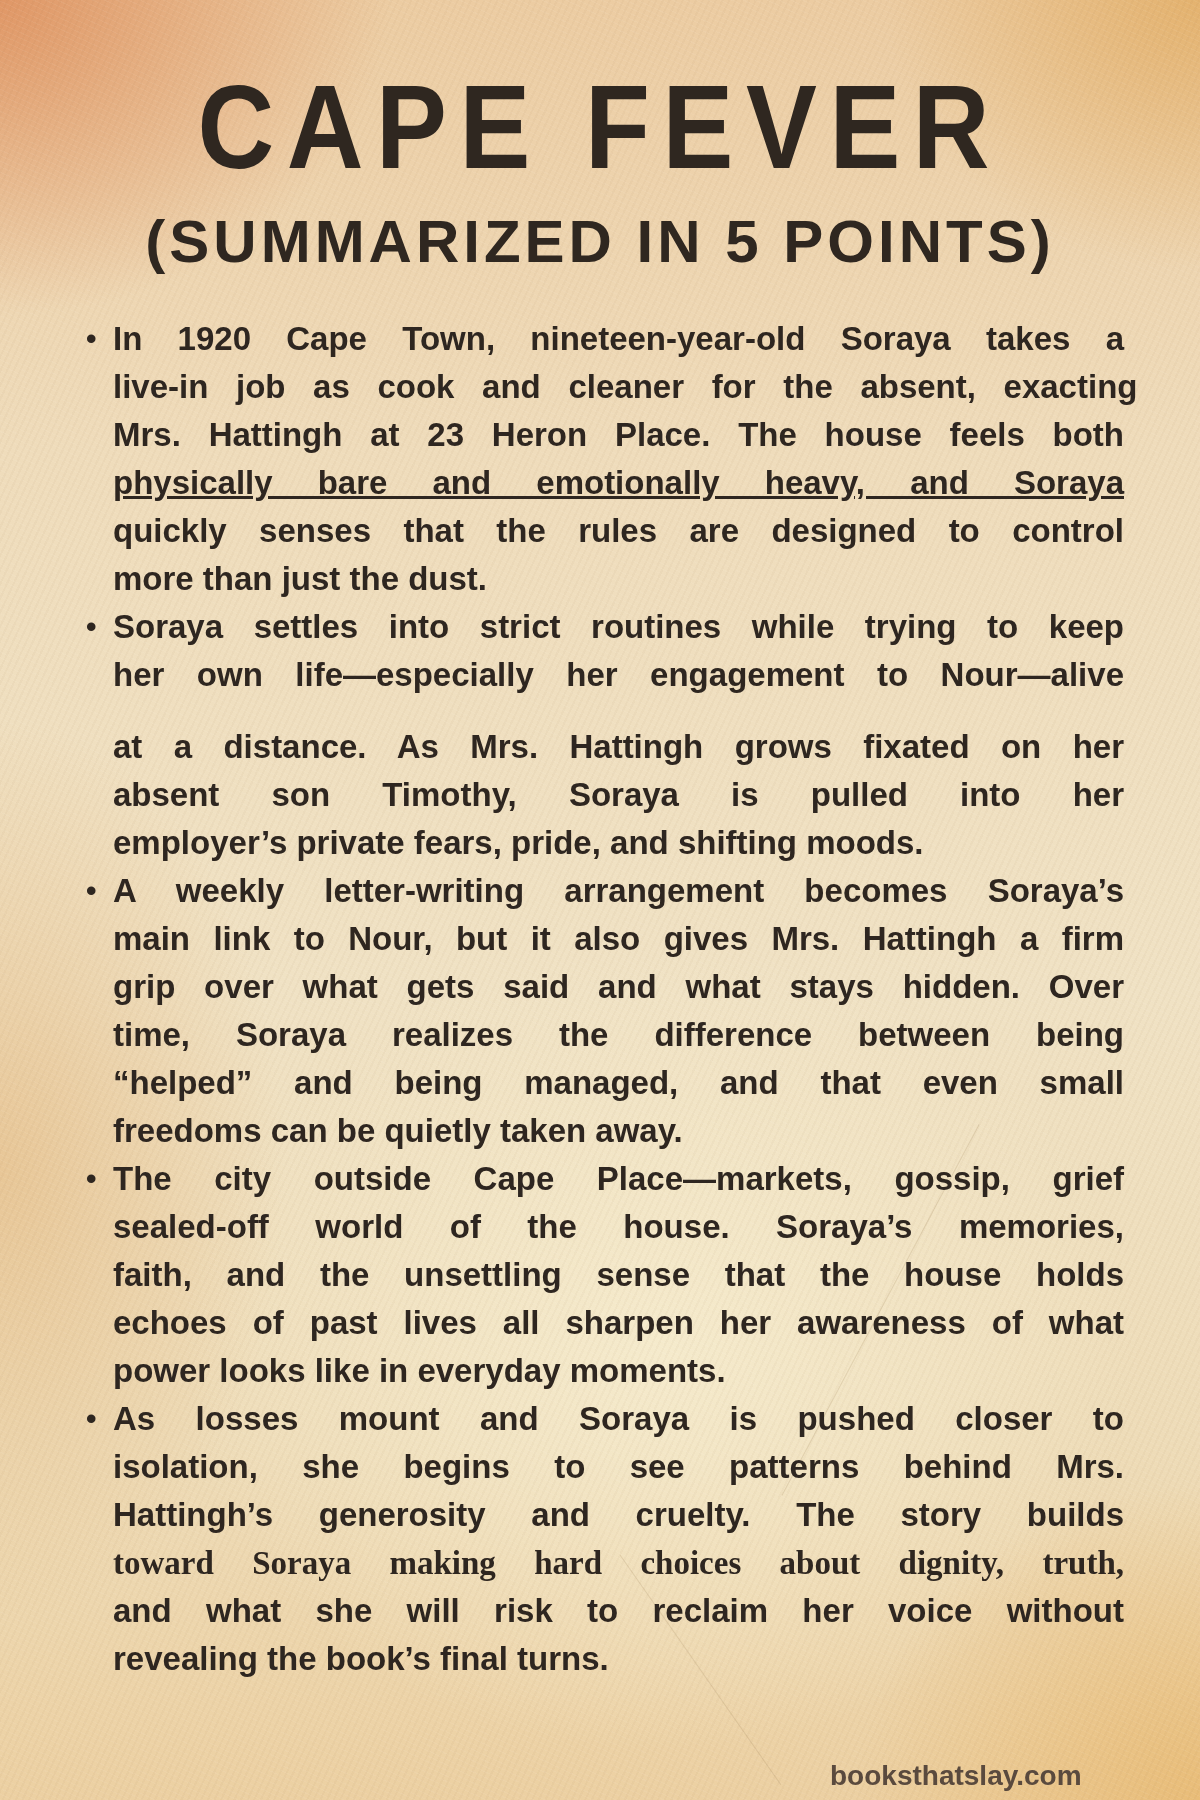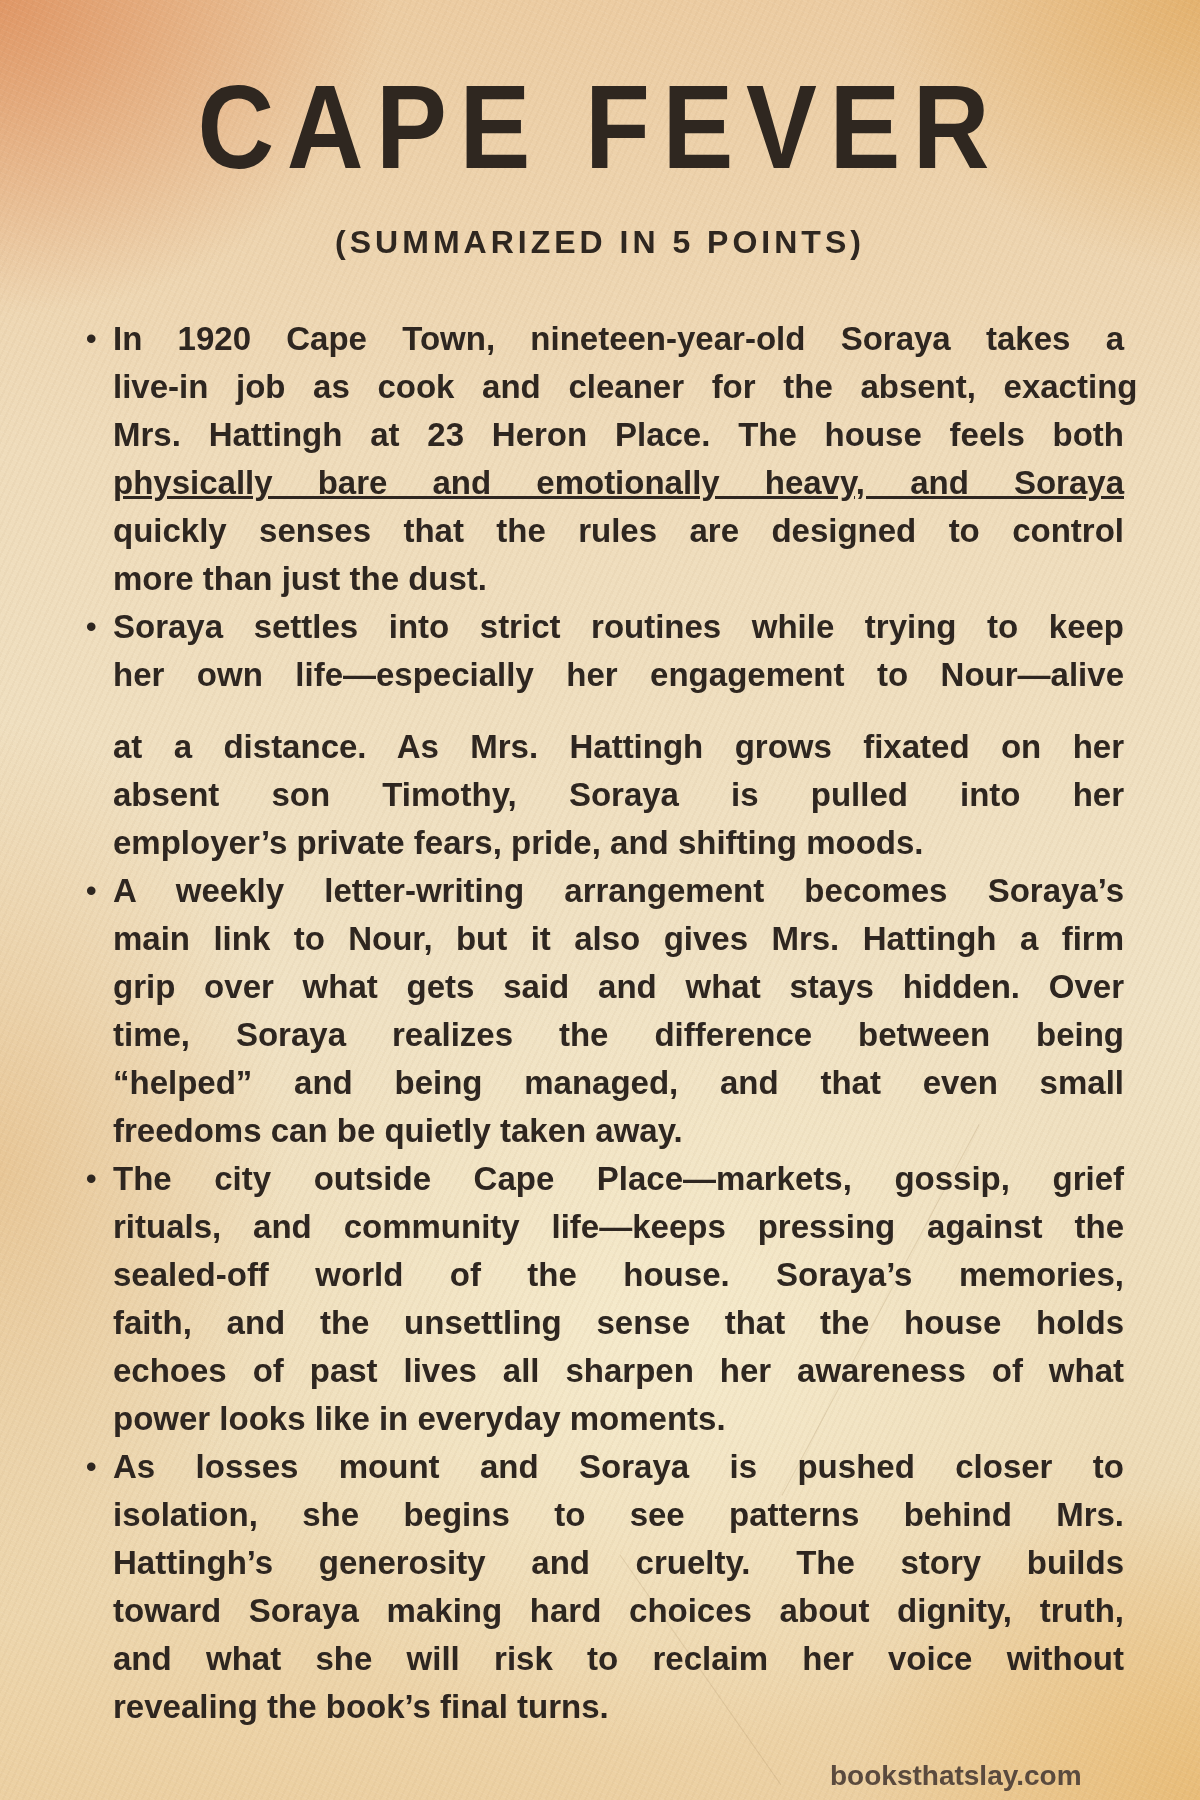--- a/index.html
+++ b/index.html
@@ -27,21 +27,21 @@
   .title {
     position: absolute; left: 0; width: 1200px; top: 62px;
     text-align: center; color: #2f2720;
     font-weight: 700; font-size: 118px; line-height: 130px;
     letter-spacing: 14px; margin: 0;
     transform: scaleX(0.9); transform-origin: 598px 0;
   }
   .subtitle {
     position: absolute; left: 0; width: 1200px; top: 214px;
     text-align: center; color: #2f2720;
-    font-weight: 700; font-size: 32px; line-height: 56px;
+    font-weight: 700; font-size: 60px; line-height: 56px;
     letter-spacing: 4px; margin: 0;
   }
   .summary {
     position: absolute; left: 113px; top: 315px; width: 1011px;
     margin: 0; padding: 0; list-style: none; color: #2e2620;
   }
   .point { position: relative; margin: 0; padding: 0; }
   .bullet {
     position: absolute; left: -27px; top: 0; height: 48px; line-height: 48px;
     font-size: 30px; font-weight: 700; color: #2e2620;
@@ -92,30 +92,29 @@
     <span class="line" style="display: block; width: auto; word-spacing: 31.025px;">A weekly letter-writing arrangement becomes Soraya’s</span>
     <span class="line" style="display: block; width: auto; word-spacing: 14.2315px;">main link to Nour, but it also gives Mrs. Hattingh a firm</span>
     <span class="line" style="display: block; width: auto; word-spacing: 19.6233px;">grip over what gets said and what stays hidden. Over</span>
     <span class="line" style="display: block; width: auto; word-spacing: 36.7604px;">time, Soraya realizes the difference between being</span>
     <span class="line" style="display: block; width: auto; word-spacing: 32.5714px;">“helped” and being managed, and that even small</span>
     <span class="line last" style="display: block;">freedoms can be quietly taken away.</span>
   </li>
   <li class="point">
     <span class="bullet">•</span>
     <span class="line" style="display: block; width: auto; word-spacing: 30.9583px;">The city outside Cape Place—markets, gossip, grief</span>
-    <span class="line" style="display: block; width: auto; word-spacing: 22.7109px;">rituals, and community life—keeps pressing against the</span>
     <span class="line" style="display: block; width: auto; word-spacing: 37.2812px;">sealed-off world of the house. Soraya’s memories,</span>
     <span class="line" style="display: block; width: auto; word-spacing: 25.5332px;">faith, and the unsettling sense that the house holds</span>
     <span class="line" style="display: block; width: auto; word-spacing: 16.7587px;">echoes of past lives all sharpen her awareness of what</span>
     <span class="line last" style="display: block;">power looks like in everyday moments.</span>
   </li>
   <li class="point">
     <span class="bullet">•</span>
     <span class="line" style="display: block; width: auto; word-spacing: 31.2441px;">As losses mount and Soraya is pushed closer to</span>
     <span class="line" style="display: block; width: auto; word-spacing: 35.1942px;">isolation, she begins to see patterns behind Mrs.</span>
     <span class="line" style="display: block; width: auto; word-spacing: 36.4766px;">Hattingh’s generosity and cruelty. The story builds</span>
-    <span class="line" style="display: block; width: auto; word-spacing: 18.5201px;">toward Soraya making hard choices about dignity, truth,</span>
+    <span class="line" style="display: block; width: auto; word-spacing: 18.5201px; font-family: Liberation Serif, serif;">toward Soraya making hard choices about dignity, truth,</span>
     <span class="line" style="display: block; width: auto; word-spacing: 25.125px;">and what she will risk to reclaim her voice without</span>
     <span class="line last" style="display: block;">revealing the book’s final turns.</span>
   </li>
 </ul>
 
 <div class="watermark">booksthatslay.com</div>
 
 </body></html>

